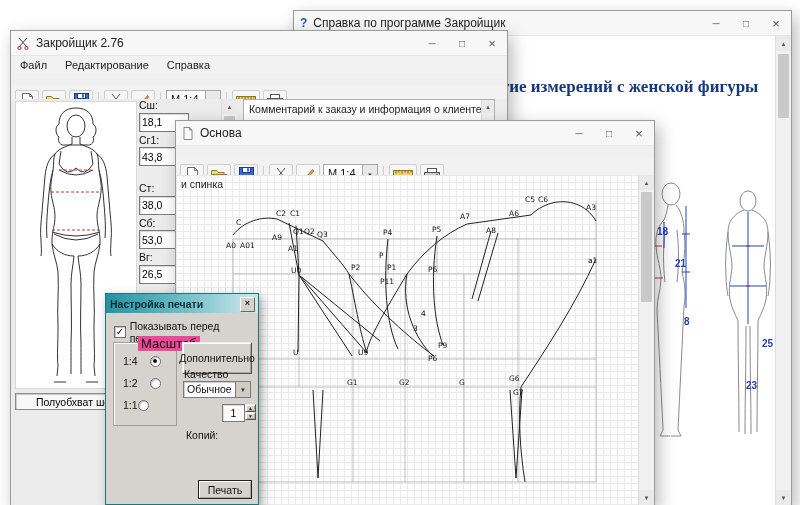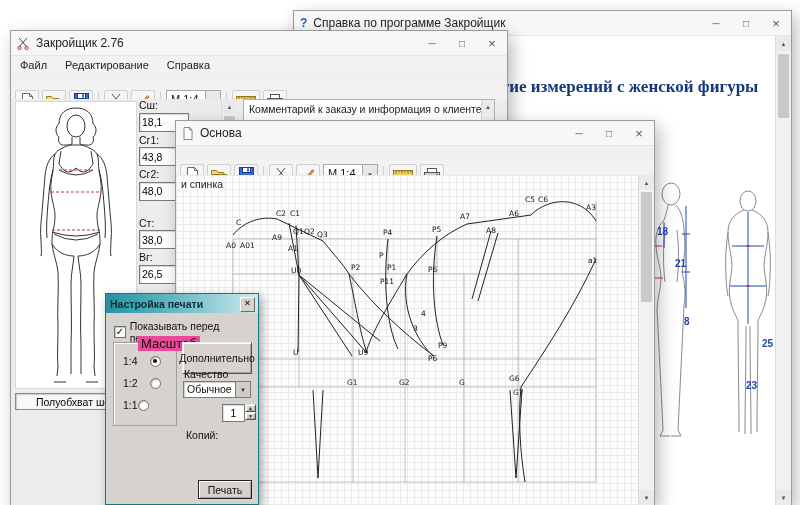--- a/index.html
+++ b/index.html
@@ -210,22 +210,22 @@
         <path d="M38,60Q46,74 55,64 M55,64Q64,74 72,60 M40,47L38,60 M70,47L72,60 M38,66Q55,76 72,66"></path>
         <path d="M31,128Q55,136 79,128 M33,130Q55,142 77,130"></path>
         <path class="red" d="M38,66H72 M30,88H80 M31,126H79"></path>
       </svg>
     </div>
     <div class="sunken" style="position:absolute;left:4px;top:294px;width:122px;height:17px;background:#f8f8f8;display:flex;align-items:center;justify-content:center;font-size:10.5px;">Полуобхват шеи</div>
 
     <div style="position:absolute;left:128px;top:0;width:70px;">
       <div><div class="mlabel">Сш:</div><input class="meas" readonly="" value="18,1" style=""></div>
       <div style="margin-top:2px;"><div class="mlabel">Сг1:</div><input class="meas" readonly="" value="43,8" style=""></div>
-      <div style="margin-top:2px;"><div class="mlabel">Сг2:</div><input class="meas" readonly="" value="48,0" style=""></div>
       <div style="margin-top:16px;"><div class="mlabel">Ст:</div><input class="meas" readonly="" value="38,0" style=""></div>
+      <div style="margin-top:2px;"><div class="mlabel">Сб:</div><input class="meas" readonly="" value="53,0" style=""></div>
       <div style="margin-top:2px;"><div class="mlabel">Вг:</div><input class="meas" readonly="" value="26,5" style=""></div>
     </div>
     <div class="vscroll" style="left:210px;top:0;height:246px;">
       <div class="sb-btn">▲</div>
       <div class="sb-thumb" style="top:17px;height:46px;"></div>
       <div class="sb-btn bottom">▼</div>
     </div>
 
     <div style="position:absolute;left:232px;top:0;width:252px;height:252px;background:#fff;border:1px solid #b0b0b0;box-sizing:border-box;">
       <div style="padding:3px 5px;font-size:10.5px;color:#222;">Комментарий к заказу и информация о клиенте:</div>

